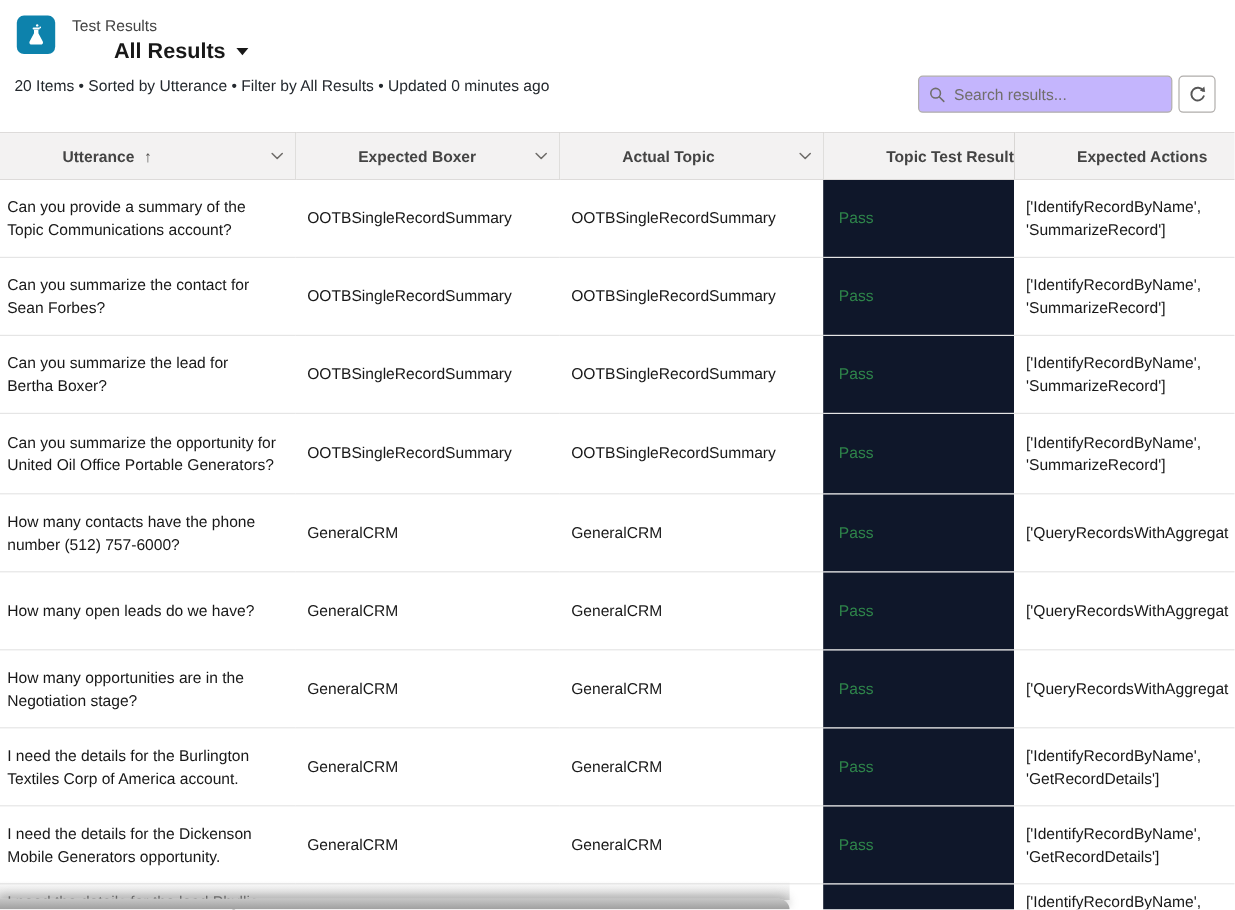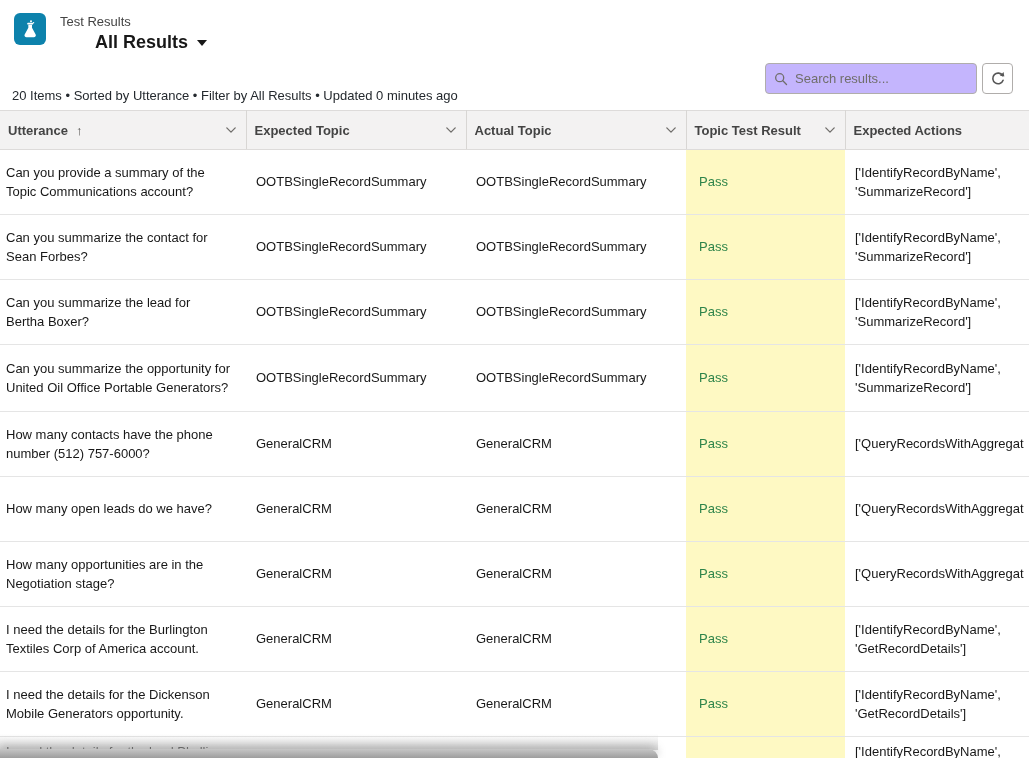--- a/index.html
+++ b/index.html
@@ -11,51 +11,51 @@
   .entity-icon { position:absolute; left:14px; top:13px; width:32px; height:32px;
     border-radius:6px; background:#0d82ac; display:flex; align-items:center; justify-content:center; }
   .header-text { position:absolute; left:60px; top:14px; }
   .object-label { font-size:13px; color:#444; display:block; line-height:16px; }
   .view-selector { display:flex; align-items:center; cursor:pointer; margin-top:1px;margin-left:35px; }
   .view-label { font-size:18px; font-weight:700; color:#181818; line-height:22px; }
   .caret-down { width:0; height:0; border-left:5px solid transparent; border-right:5px solid transparent;
     border-top:6px solid #181818; margin-left:9px; margin-top:2px; }
 
   
-  .list-summary { position:absolute; left:12px; top:88px; font-size:13px; color:#24292e; }
+  .list-summary { position:absolute; left:12px; top:64px; font-size:13px; color:#24292e; }
   .search-box { position:absolute; right:52px; top:63px; width:212px; height:31px;
     border:1px solid #b0adab; border-radius:4px; background:#c4b5fd; display:flex; align-items:center; padding:0 8px; }
   .search-box svg { flex:0 0 auto; margin-right:7px; }
   .search-box input { border:none; outline:none; font-size:13px; width:100%; background:transparent;
     font-family:"Liberation Sans", sans-serif; color:#181818; }
   .search-box input::placeholder { color:#706e6b; }
   .refresh-btn { position:absolute; right:16px; top:63px; width:31px; height:31px;
     border:1px solid #b0adab; border-radius:4px; background:#fff; display:flex;
     align-items:center; justify-content:center; cursor:pointer; }
 
   
   .table-wrap { position:absolute; left:0; top:110px; width:1029px; overflow:hidden; }
   table { border-collapse:collapse; table-layout:fixed; width:1190px; }
   col.c-utterance { width:246px; } col.c-expected { width:220px; } col.c-actual { width:220px; }
   col.c-result { width:159px; } col.c-actions { width:345px; }
   thead th { height:39px; background:#f3f2f2; border-top:1px solid #dddbda; border-bottom:1px solid #dddbda;
     font-size:13px; font-weight:700; color:#444; text-align:left; padding:0 6px 0 8px;
     border-right:1px solid #d8d6d4; position:relative; cursor:pointer; white-space:nowrap; overflow:hidden; }
   thead th:last-child { border-right:none; }
   thead th .th-inner { display:flex; align-items:center; }
-  thead th .th-label { flex:0 1 auto; }
+  thead th .th-label { flex:0 1 auto;margin-left:44px; }
   thead th .sort-arrow { margin-left:8px; color:#514f4d; font-weight:700; font-size:13px; }
   thead th .col-menu { margin-left:auto; display:flex; align-items:center; padding:2px; cursor:pointer; }
   tbody td { border-bottom:1px solid #e5e5e5; font-size:13px; color:#181818; vertical-align:middle;
     padding:8px 6px 8px 6px; line-height:19.5px; background:#fff; }
   tbody tr { height:65px; }
   tbody tr.tall { height:67px; }
   td.utterance-cell { padding-right:16px; }
   td.topic-cell { padding-left:10px; }
-  td.result-cell { background:#fef9c3; padding-left:13px; }
+  td.result-cell { background:#0f172a; padding-left:13px; }
   td.result-cell .pass { color:#2e844a; }
   td.actions-cell { padding-left:10px; white-space:pre-line; }
   tbody tr.partial td { vertical-align:top; padding-top:5px; }
 
   
   .bottom-haze { position:absolute; left:0; bottom:8px; width:658px; height:16px;
     background:linear-gradient(to top, rgba(185,185,185,0.55), rgba(255,255,255,0)); pointer-events:none; }
   .bottom-window-edge { position:absolute; left:0; bottom:0; width:658px; height:9px;
     background:linear-gradient(to bottom, #c6c6c6, #9e9e9e);
     border-top-right-radius:11px; box-shadow:0 -3px 8px rgba(120,120,120,0.45); }
@@ -113,21 +113,21 @@
                 <span class="sort-arrow">↑</span>
                 <span class="col-menu">
                   <svg width="14" height="14" viewBox="0 0 16 16">
                     <path d="M3.2 5.6 L8 10.4 L12.8 5.6" fill="none" stroke="#706e6b" stroke-width="1.5" stroke-linecap="round" stroke-linejoin="round"></path>
                   </svg>
                 </span>
               </span>
             </th>
             <th>
               <span class="th-inner">
-                <span class="th-label">Expected Topic</span>
+                <span class="th-label">Expected Boxer</span>
                 <span class="col-menu">
                   <svg width="14" height="14" viewBox="0 0 16 16">
                     <path d="M3.2 5.6 L8 10.4 L12.8 5.6" fill="none" stroke="#706e6b" stroke-width="1.5" stroke-linecap="round" stroke-linejoin="round"></path>
                   </svg>
                 </span>
               </span>
             </th>
             <th>
               <span class="th-inner">
                 <span class="th-label">Actual Topic</span>

